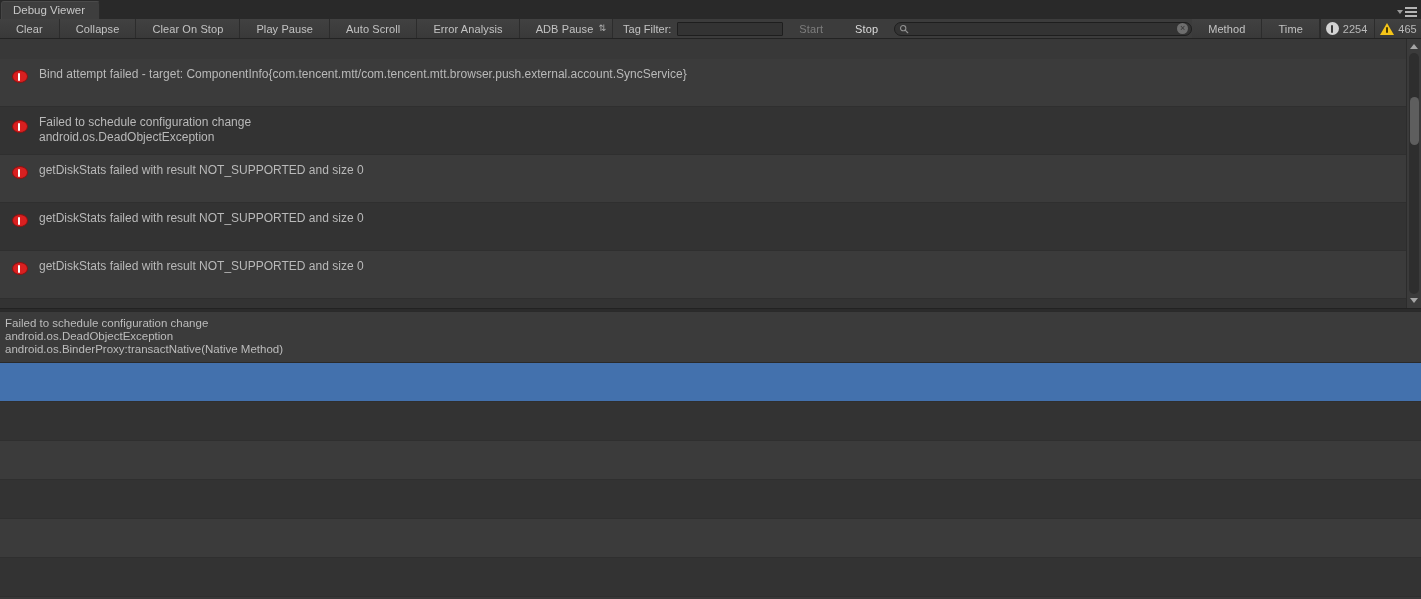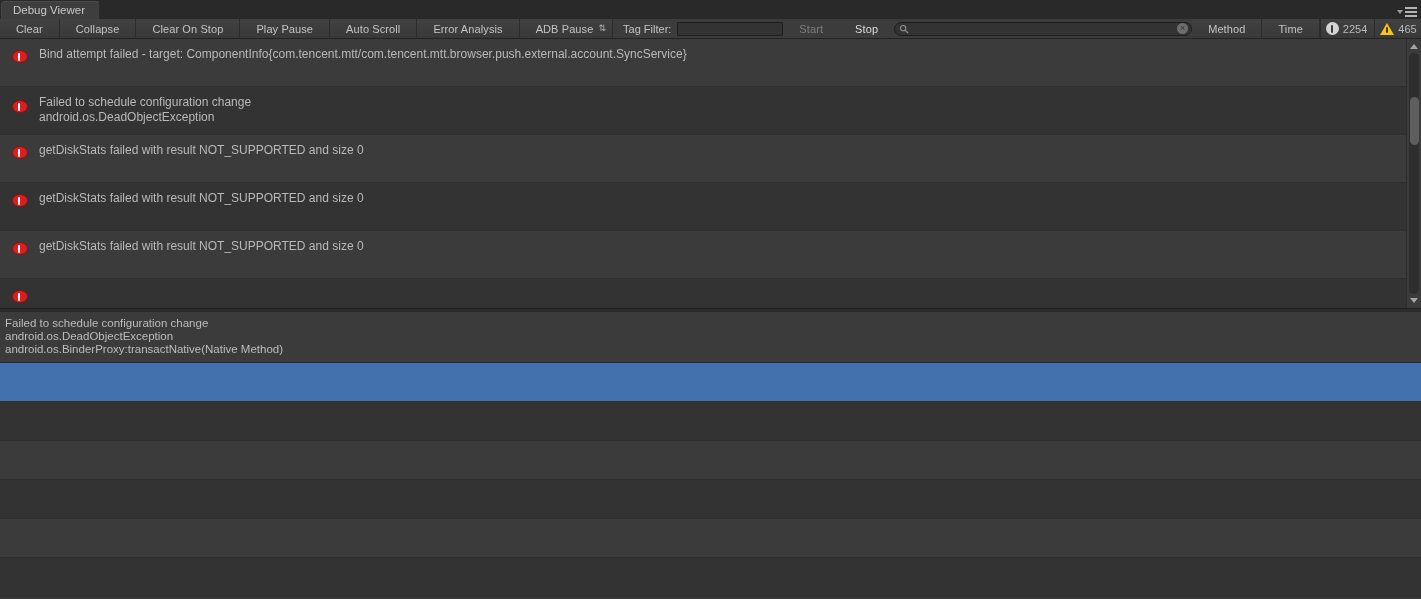--- a/index.html
+++ b/index.html
@@ -234,20 +234,21 @@
     flex: 0 0 269px;
     height: 269px;
     background: #383838;
     overflow: hidden;
     display: flex;
   }
   #log-list {
     flex: 1 1 auto;
     overflow: hidden;
     position: relative;
+    margin-top: 20px;
   }
   .log-row {
     display: flex;
     align-items: flex-start;
     padding: 8px 6px 8px 9px;
     border-bottom: 1px solid #2f2f2f;
     cursor: default;
     min-height: 48px;
   }
   .log-row.odd  { background: #3b3b3b; }

